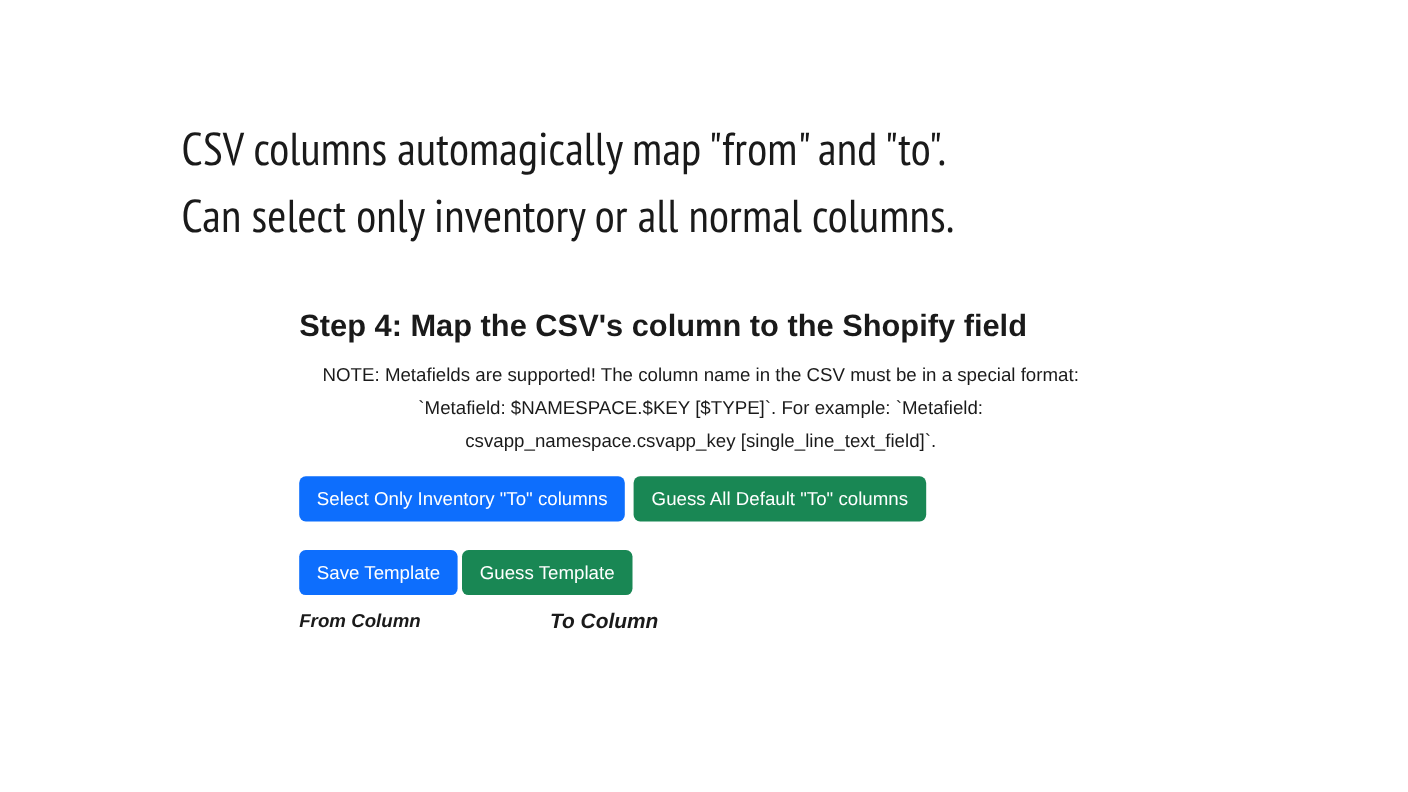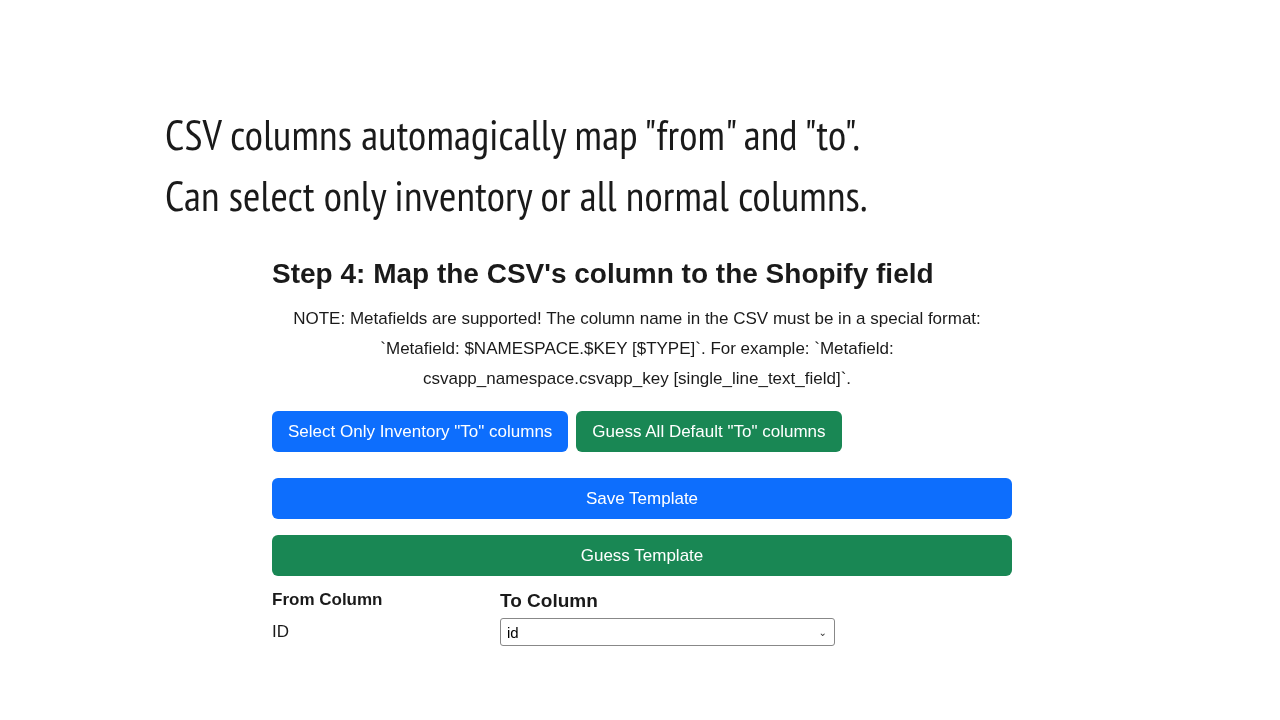--- a/index.html
+++ b/index.html
@@ -1,28 +1,28 @@
 <!DOCTYPE html>
 <html><head>
 <meta charset="utf-8">
 <style>
   * { box-sizing: border-box; margin: 0; padding: 0; }
   html, body { width: 1280px; height: 720px; background: #fff; font-family: Arial, Helvetica, sans-serif; }
   .page { width: 1280px; height: 720px; position: relative; background: #fff; }
   .hero { position: absolute; left: 165px; top: 105px; width: 950px; color: #1a1a1a; font-family: "PT Sans Narrow", "Arial Narrow", Arial, sans-serif; }
   .hero-line { font-size: 42px; line-height: 1.45; font-weight: 400; letter-spacing: 0.2px; }
-  .panel { position: absolute; left: 272px; top: 258px; width: 740px; color: #1a1a1a; }
+  .panel { position: absolute; left: 272px; top: 280px; width: 740px; color: #1a1a1a; }
   .step-heading { font-size: 28px; font-weight: 700; margin-bottom: 14px; }
   .note { font-size: 17px; line-height: 1.75; color: #1a1a1a; margin-bottom: 18px; max-width: 730px; text-align: center; }
   .btn-row { display: flex; gap: 8px; margin-bottom: 26px; }
-  .btn-row2 { display: flex; gap: 16px; margin-bottom: 14px; flex-direction: column; }
+  .btn-row2 { display: flex; gap: 4px; margin-bottom: 14px; }
   .btn { border: none; border-radius: 6px; padding: 12px 16px; font-size: 17px; color: #fff; cursor: pointer; line-height: 1; font-family: Arial, Helvetica, sans-serif; }
   .btn-primary { background: #0d6efd; }
   .btn-success { background: #198754; }
-  .columns-header { display: flex; margin-bottom: 6px; }
+  .columns-header { display: flex; margin-bottom: 16px; font-style: italic; }
   .col-from-head { width: 228px; font-weight: 700; font-size: 17px; }
   .col-to-head   { font-weight: 700; font-size: 19px; }
   .columns-row { display: flex; align-items: center; }
   .col-from-val { width: 228px; font-size: 17px; }
   .col-to-select { width: 335px; height: 28px; font-size: 15px; padding: 2px 22px 2px 6px; border: 1px solid #888; border-radius: 3px; background: #fff; appearance: none; position: relative; }
   .select-wrap { position: relative; width: 335px; }
   .select-caret { position: absolute; right: 8px; top: 50%; transform: translateY(-50%); pointer-events: none; font-size: 10px; color: #333; }
 </style>
 </head>
 <body>
@@ -45,23 +45,14 @@
     <div class="btn-row2">
       <button class="btn btn-primary">Save Template</button>
       <button class="btn btn-success">Guess Template</button>
     </div>
 
     <div class="columns-header">
       <div class="col-from-head">From Column</div>
       <div class="col-to-head">To Column</div>
     </div>
 
-    <div class="columns-row">
-      <div class="col-from-val">ID</div>
-      <div class="select-wrap">
-        <select class="col-to-select">
-          <option selected="">id</option>
-        </select>
-        <span class="select-caret">⌄</span>
-      </div>
-    </div>
   </div>
 </div>
 
 </body></html>

